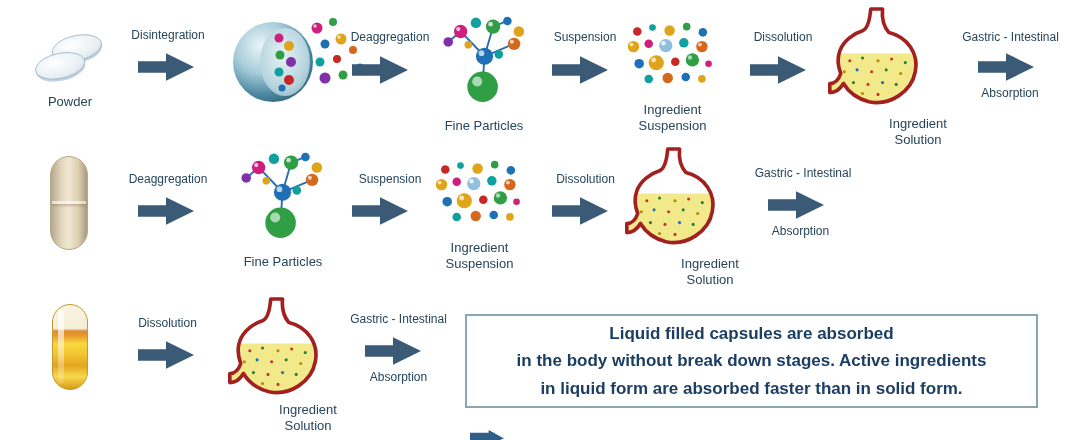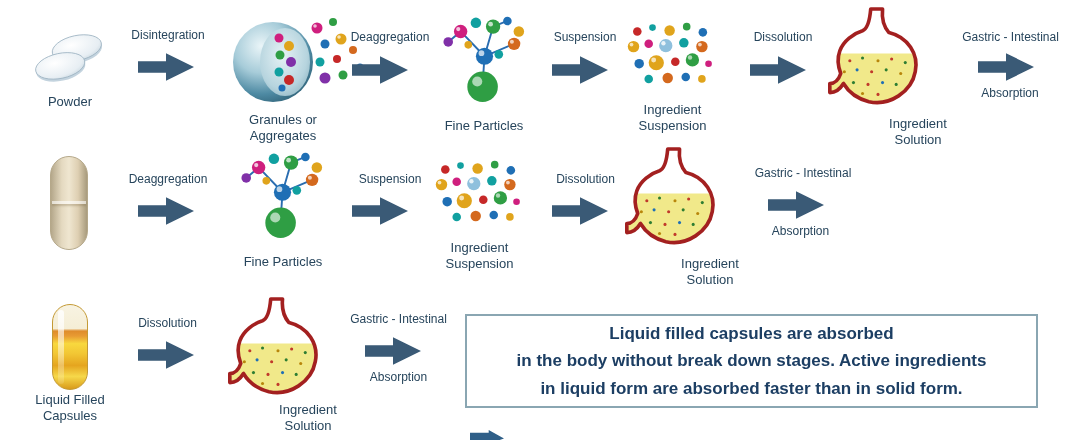--- a/index.html
+++ b/index.html
@@ -170,21 +170,20 @@
       <use href="#pills-shape"></use>
     </svg>
   <div class="lbl" style="left:20px;top:94px;width:100px">Powder</div>
 
   <div class="lbl arrow-lbl" style="left:118px;top:28px;width:100px">Disintegration</div>
   <div class="block-arrow" style="left:138px;top:52px"></div>
 
   <svg style="left:225px;top:12px" width="150" height="100" viewBox="0 0 150 100">
       <use href="#granules-shape"></use>
     </svg>
-  <div class="lbl" style="left:228px;top:112px;width:110px">Granules or Aggregates</div>
 
   <div class="lbl arrow-lbl" style="left:335px;top:30px;width:110px">Deaggregation</div>
   <div class="block-arrow" style="left:352px;top:55px"></div>
 
   <svg style="left:432px;top:14px" width="105" height="96" viewBox="0 0 110 100">
       <use href="#fine-particles-shape"></use>
     </svg>
   <div class="lbl" style="left:430px;top:118px;width:108px">Fine Particles</div>
 
   <div class="lbl arrow-lbl" style="left:540px;top:30px;width:90px">Suspension</div>
@@ -231,21 +230,20 @@
   <svg style="left:625px;top:146px" width="100" height="105" viewBox="0 0 110 115">
       <use href="#stomach-shape"></use>
     </svg>
   <div class="lbl" style="left:660px;top:256px;width:100px">Ingredient Solution</div>
 
   <div class="lbl arrow-lbl" style="left:738px;top:166px;width:130px">Gastric - Intestinal</div>
   <div class="block-arrow" style="left:768px;top:190px"></div>
   <div class="lbl arrow-lbl" style="left:748px;top:224px;width:105px">Absorption</div>
 
   <div class="capsule-liquid" style="left:52px;top:304px"></div>
-  <div class="lbl" style="left:15px;top:392px;width:110px">Liquid Filled Capsules</div>
 
   <div class="lbl arrow-lbl" style="left:120px;top:316px;width:95px">Dissolution</div>
   <div class="block-arrow" style="left:138px;top:340px"></div>
 
   <svg style="left:228px;top:296px" width="100" height="105" viewBox="0 0 110 115">
       <use href="#stomach-shape"></use>
     </svg>
   <div class="lbl" style="left:258px;top:402px;width:100px">Ingredient Solution</div>
 
   <div class="lbl arrow-lbl" style="left:336px;top:312px;width:125px">Gastric - Intestinal</div>

